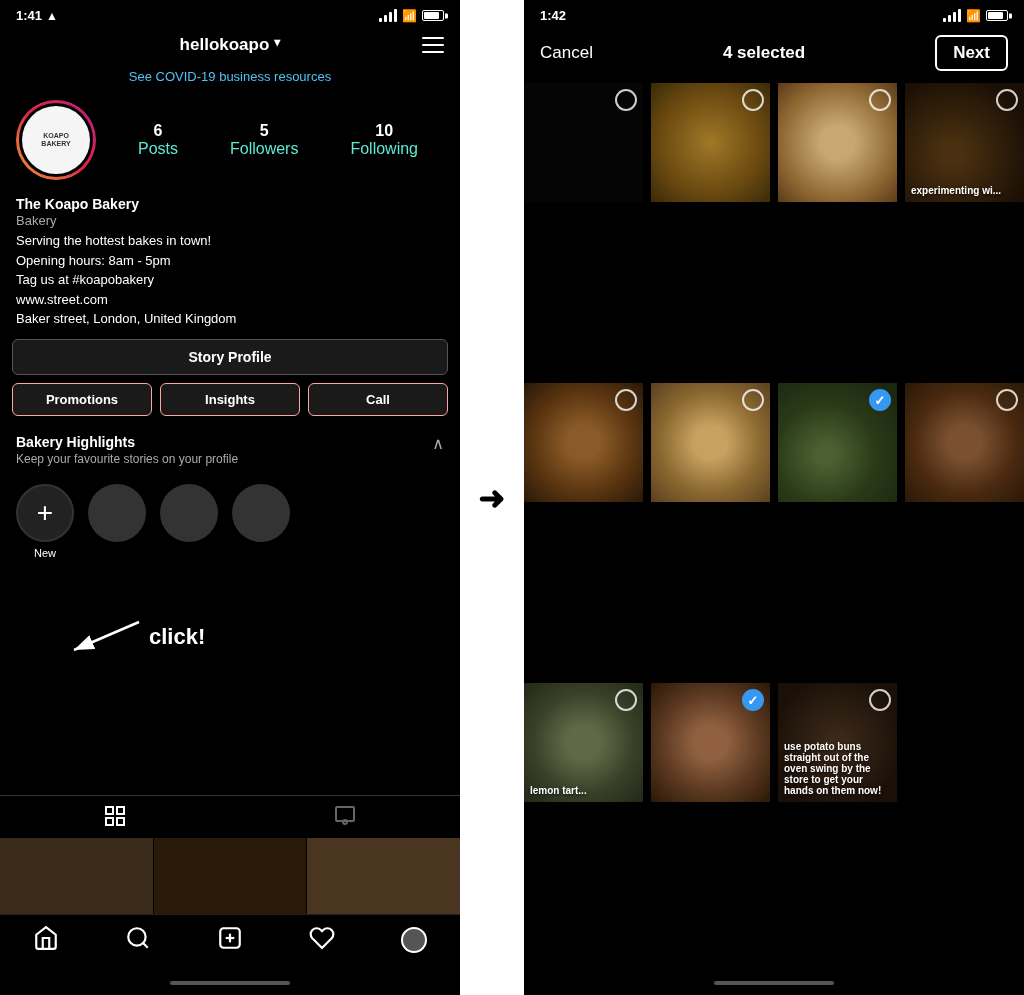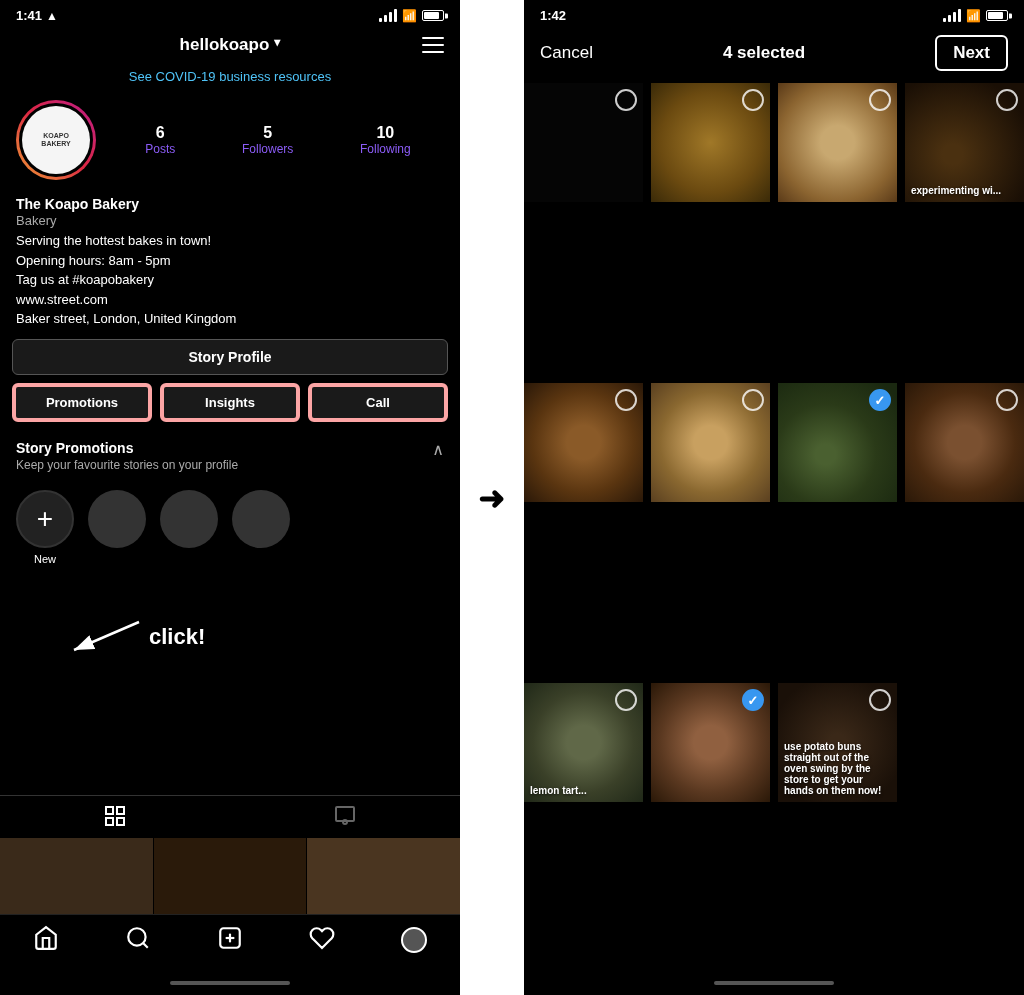--- a/index.html
+++ b/index.html
@@ -100,36 +100,36 @@
       background: #f5f5f5;
       display: flex; align-items: center; justify-content: center;
       font-size: 8px; font-weight: 700; color: #333; text-align: center;
       line-height: 1.2;
     }
     .stats-area {
       display: flex; flex: 1; justify-content: space-around;
     }
     .stat-item { text-align: center; }
     .stat-number { font-size: 16px; font-weight: 700; }
-    .stat-label { font-size: 12px; color: #8b5cf6; }
+    .stat-label { font-size: 16px; color: #5eead4; }
 
     .profile-info { padding: 6px 16px 10px; }
     .profile-name { font-size: 14px; font-weight: 700; }
     .profile-category { font-size: 13px; color: #aaa; margin-top: 1px; }
     .profile-bio { font-size: 13px; line-height: 1.5; margin-top: 3px; }
 
     .action-buttons { padding: 0 12px 8px; display: flex; flex-direction: column; gap: 8px; }
     .edit-profile-btn {
       background: #1a1a1a; border: 1px solid #555; color: #fff;
       border-radius: 6px; padding: 9px; font-size: 14px; font-weight: 600;
       text-align: center; cursor: pointer;
     }
     .secondary-buttons { display: flex; gap: 8px; }
     .secondary-btn {
-      flex: 1; background: #1a1a1a; border: 4px solid #fca5a5; color: #fff;
+      flex: 1; background: #1a1a1a; border: 1px solid #fca5a5; color: #fff;
       border-radius: 6px; padding: 8px; font-size: 13px; font-weight: 600;
       text-align: center; cursor: pointer;
     }
 
     .story-highlights { padding: 10px 16px 6px; }
     .story-highlights-header {
       display: flex; justify-content: space-between; align-items: flex-start;
     }
     .story-highlights-title { font-size: 14px; font-weight: 700; }
     .story-highlights-sub { font-size: 12px; color: #aaa; margin-top: 2px; }
@@ -334,21 +334,21 @@
     <div class="secondary-buttons">
       <div class="secondary-btn">Promotions</div>
       <div class="secondary-btn">Insights</div>
       <div class="secondary-btn">Call</div>
     </div>
   </div>
 
   <div class="story-highlights">
     <div class="story-highlights-header">
       <div>
-        <div class="story-highlights-title">Story Promotions</div>
+        <div class="story-highlights-title">Bakery Highlights</div>
         <div class="story-highlights-sub">Keep your favourite stories on your profile</div>
       </div>
       <span class="chevron-up">∧</span>
     </div>
   </div>
 
   <div class="highlights-row">
     <div class="highlight-item">
       <div class="highlight-circle highlight-new">
         <span style="font-size:28px; color:#fff; font-weight:300;">+</span>

